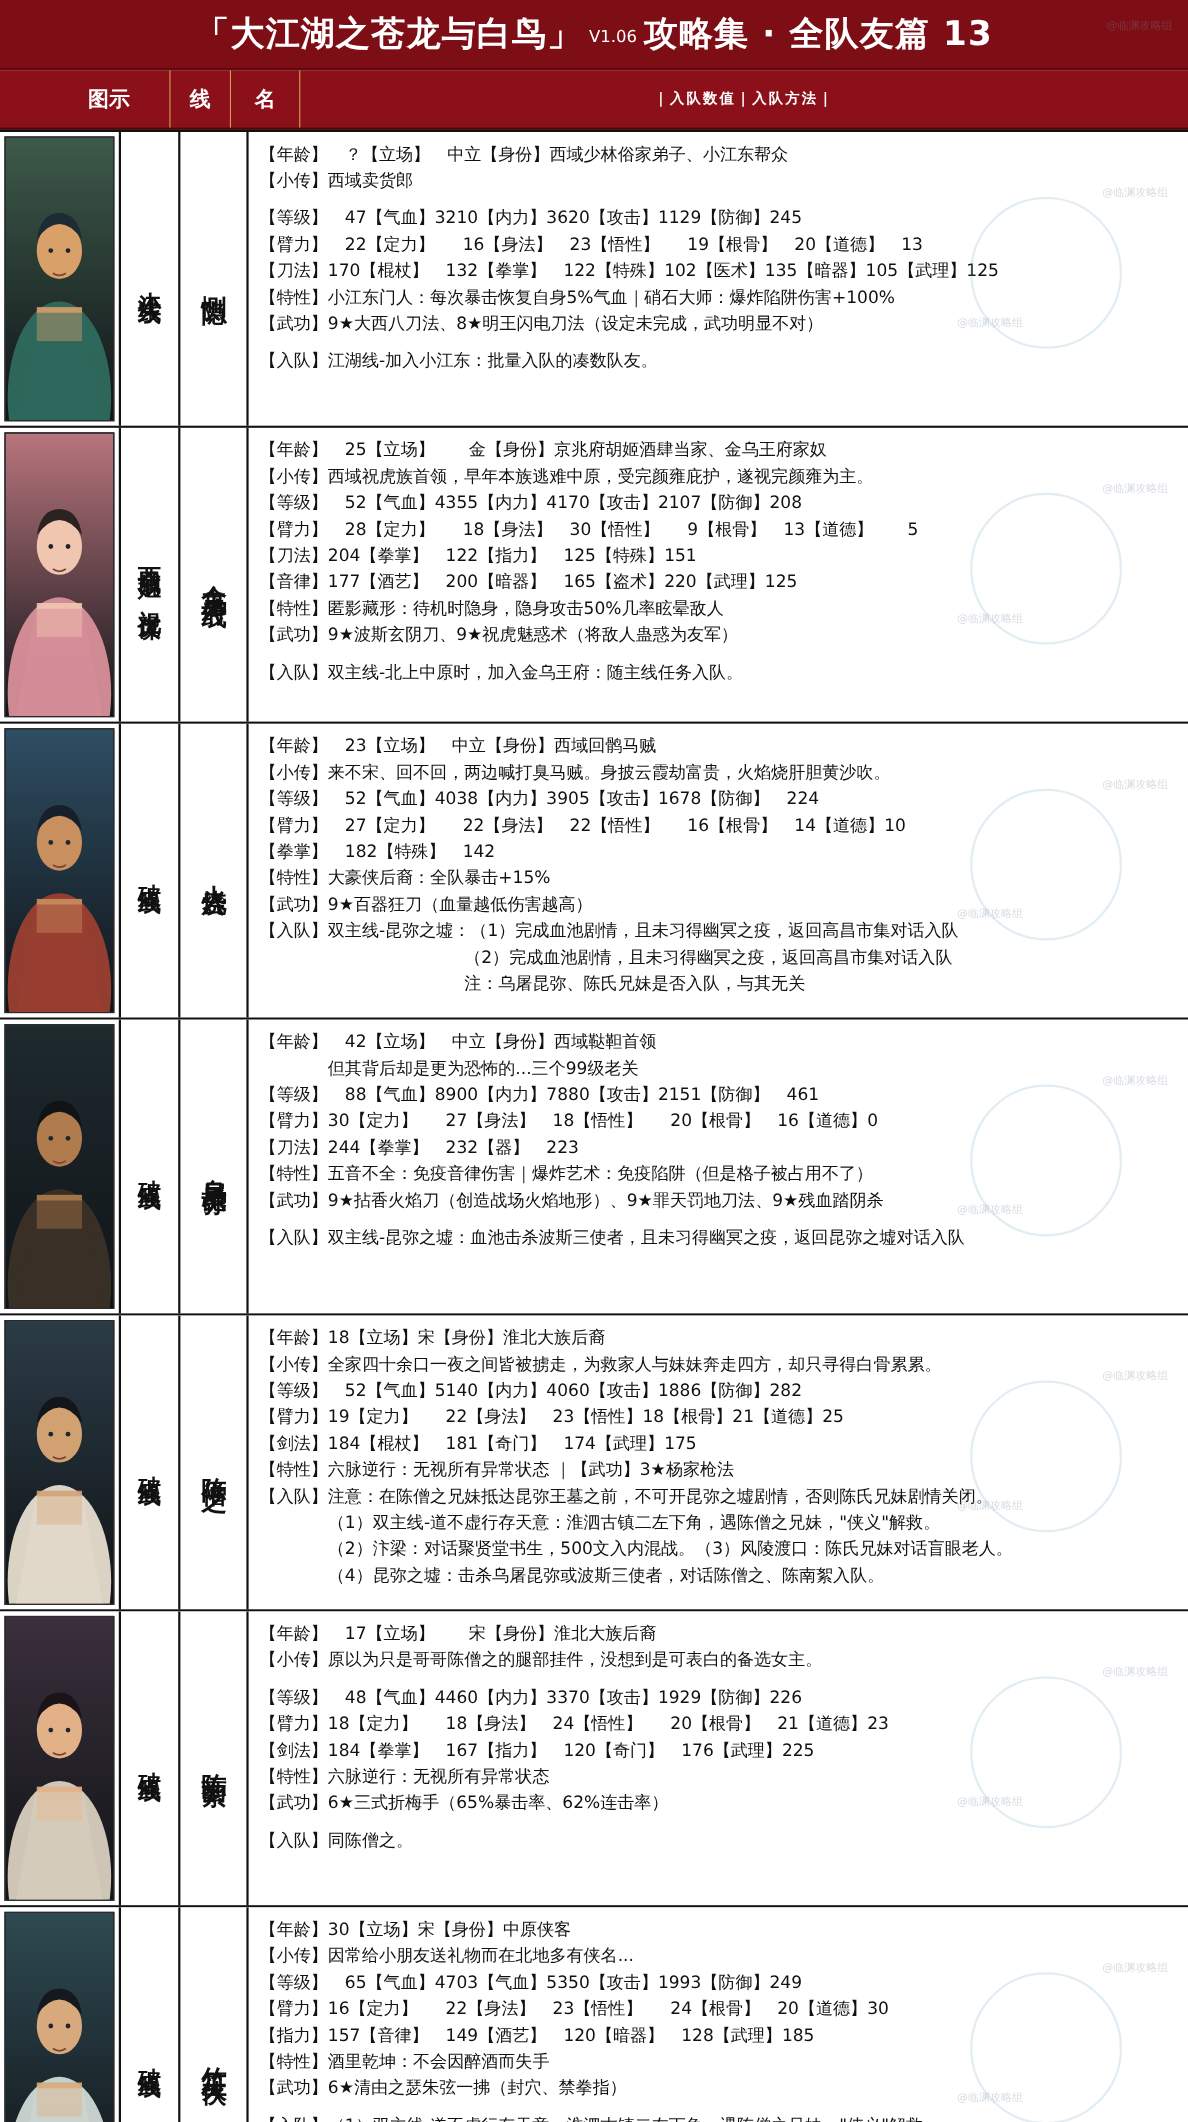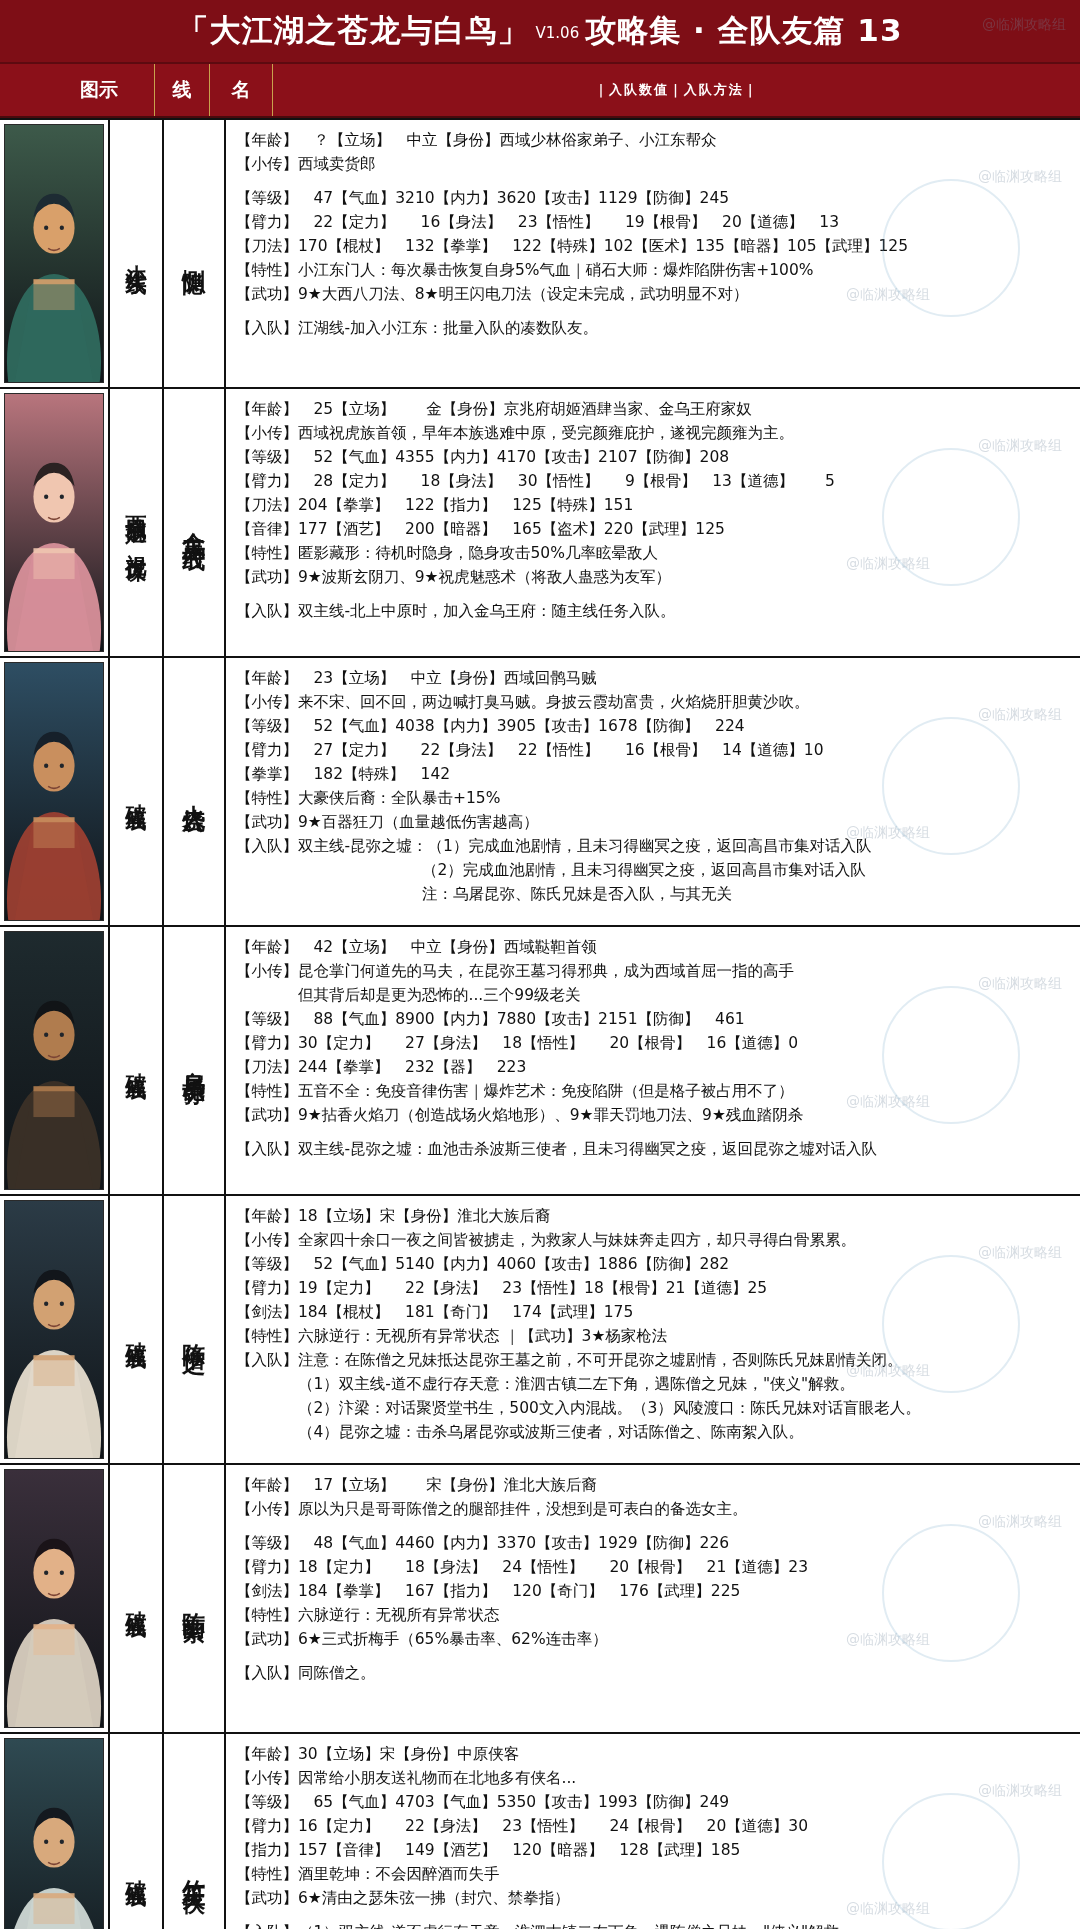--- a/index.html
+++ b/index.html
@@ -109,21 +109,21 @@
     line-height:1.55;
     white-space:pre-wrap;
     word-break:break-all;
   }
   .line.blank{height:10px;}
 
   
   .wm{
     position:absolute;
     color:rgba(120,140,160,.30);
-    font-size:14px;
+    font-size:10px;
     pointer-events:none;
     white-space:nowrap;
     font-family:"DejaVu Sans","Liberation Sans",sans-serif;
   }
   .wm-ring{
     position:absolute;
     border:2px solid rgba(120,170,200,.22);
     border-radius:50%;
     pointer-events:none;
   }
@@ -303,21 +303,20 @@
   </div>
         </div>
     <div class="cell c-line">
       <div class="vert">破庙线</div>
     </div>
     <div class="cell c-name">
       <div class="vert-name">乌屠昆弥</div>
     </div>
     <div class="cell c-info">
       <div class="line">【年龄】　42【立场】　中立【身份】西域鞑靼首领</div>
-          <div class="line">【小传】昆仓掌门何道先的马夫，在昆弥王墓习得邪典，成为西域首屈一指的高手</div>
           <div class="line">　　　　但其背后却是更为恐怖的...三个99级老关</div>
           <div class="line">【等级】　88【气血】8900【内力】7880【攻击】2151【防御】　461</div>
           <div class="line">【臂力】30【定力】　  27【身法】　18【悟性】　  20【根骨】　16【道德】0</div>
           <div class="line">【刀法】244【拳掌】　232【器】　223</div>
           <div class="line">【特性】五音不全：免疫音律伤害｜爆炸艺术：免疫陷阱（但是格子被占用不了）</div>
           <div class="line">【武功】9★拈香火焰刀（创造战场火焰地形）、9★罪天罚地刀法、9★残血踏阴杀</div>
           <div class="line blank"></div>
           <div class="line">【入队】双主线-昆弥之墟：血池击杀波斯三使者，且未习得幽冥之疫，返回昆弥之墟对话入队</div>
       <div class="wm" style="right:18px;top:48px;">@临渊攻略组</div>
       <div class="wm" style="right:150px;top:166px;">@临渊攻略组</div>

